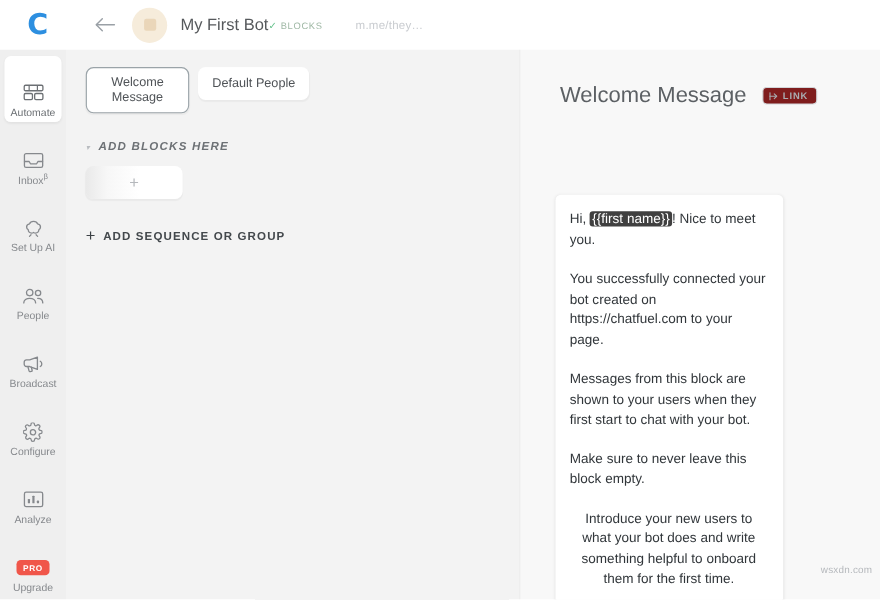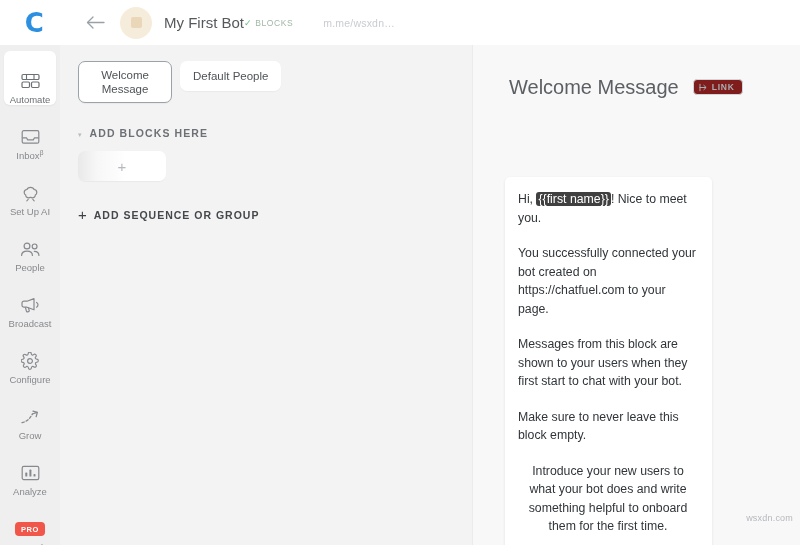--- a/index.html
+++ b/index.html
@@ -205,20 +205,21 @@
   .tab.active {
     border: 1px solid #9aa3a8;
     width: 72px;
     padding: 6px 10px;
   }
   .section-head {
     margin-top: 24px;
     display: flex;
     align-items: flex-end;
     gap: 8px;
+    font-style: italic;
   }
   .caret {
     font-size: 7px;
     color: #b9bcc0;
     line-height: 8px;
   }
   .section-title {
     font-size: 10.5px;
     letter-spacing: 1.1px;
     color: #6d7175;
@@ -349,21 +350,21 @@
     <div class="bot-avatar">
       <div class="bot-avatar-inner"></div>
     </div>
     <div class="bot-meta">
       <div class="bot-name">My First Bot</div>
       <div class="bot-saved">
         <span class="check-ic">✓</span>
         <span>BLOCKS</span>
       </div>
     </div>
-    <div class="bot-url">m.me/wsxdn…</div>
+    <div class="bot-url">m.me/they…</div>
   </div>
 
   <div class="body-row">
 
     <div class="leftnav">
 
       <div class="nav-item active">
         <div class="nav-ic">
           <svg width="19" height="16" viewBox="0 0 19 16" fill="none" aria-hidden="true">
             <rect x="1" y="1.5" width="17" height="5" rx="1.2" stroke="#6c7074" stroke-width="1.2"></rect>
@@ -423,30 +424,20 @@
       <div class="nav-item">
         <div class="nav-ic">
           <svg width="18" height="18" viewBox="0 0 18 18" fill="none" aria-hidden="true">
             <path d="M9 11.4a2.4 2.4 0 100-4.8 2.4 2.4 0 000 4.8z" stroke="#86898d" stroke-width="1.2"></path>
             <path d="M14.6 11.1a1.3 1.3 0 00.26 1.43l.05.05a1.55 1.55 0 11-2.2 2.2l-.05-.05a1.3 1.3 0 00-1.43-.26 1.3 1.3 0 00-.79 1.19v.13a1.55 1.55 0 11-3.1 0v-.07a1.3 1.3 0 00-.85-1.19 1.3 1.3 0 00-1.43.26l-.05.05a1.55 1.55 0 11-2.2-2.2l.05-.05a1.3 1.3 0 00.26-1.43 1.3 1.3 0 00-1.19-.79H1.7a1.55 1.55 0 110-3.1h.07a1.3 1.3 0 001.19-.85 1.3 1.3 0 00-.26-1.43l-.05-.05a1.55 1.55 0 112.2-2.2l.05.05a1.3 1.3 0 001.43.26h.06a1.3 1.3 0 00.79-1.19V1.7a1.55 1.55 0 113.1 0v.07a1.3 1.3 0 00.79 1.19 1.3 1.3 0 001.43-.26l.05-.05a1.55 1.55 0 112.2 2.2l-.05.05a1.3 1.3 0 00-.26 1.43v.06a1.3 1.3 0 001.19.79h.13a1.55 1.55 0 110 3.1h-.07a1.3 1.3 0 00-1.19.79z" stroke="#86898d" stroke-width="1.15" stroke-linejoin="round"></path>
           </svg>
         </div>
         <div class="nav-lbl">Configure</div>
       </div>
 
-      <div class="nav-item">
-        <div class="nav-ic">
-          <svg width="20" height="16" viewBox="0 0 20 16" fill="none" aria-hidden="true">
-            <path d="M2 13.6c4.2-.6 7.9-3.6 10.4-8.6" stroke="#86898d" stroke-width="1.3" stroke-linecap="round" stroke-dasharray="2.4 2"></path>
-            <path d="M13 2.2l4.3 1.1-1.1 4.3" stroke="#86898d" stroke-width="1.3" stroke-linecap="round" stroke-linejoin="round"></path>
-            <path d="M17 3.3L12.5 5" stroke="#86898d" stroke-width="1.3" stroke-linecap="round"></path>
-          </svg>
-        </div>
-        <div class="nav-lbl">Grow</div>
-      </div>
 
       <div class="nav-item">
         <div class="nav-ic">
           <svg width="19" height="16" viewBox="0 0 19 16" fill="none" aria-hidden="true">
             <rect x="1.2" y="1.4" width="16.6" height="13.2" rx="1.6" stroke="#86898d" stroke-width="1.2"></rect>
             <rect x="4.3" y="7.6" width="2" height="4" rx=".6" fill="#86898d"></rect>
             <rect x="8.4" y="4.6" width="2" height="7" rx=".6" fill="#86898d"></rect>
             <rect x="12.5" y="9.1" width="2" height="2.5" rx=".6" fill="#86898d"></rect>
           </svg>
         </div>

